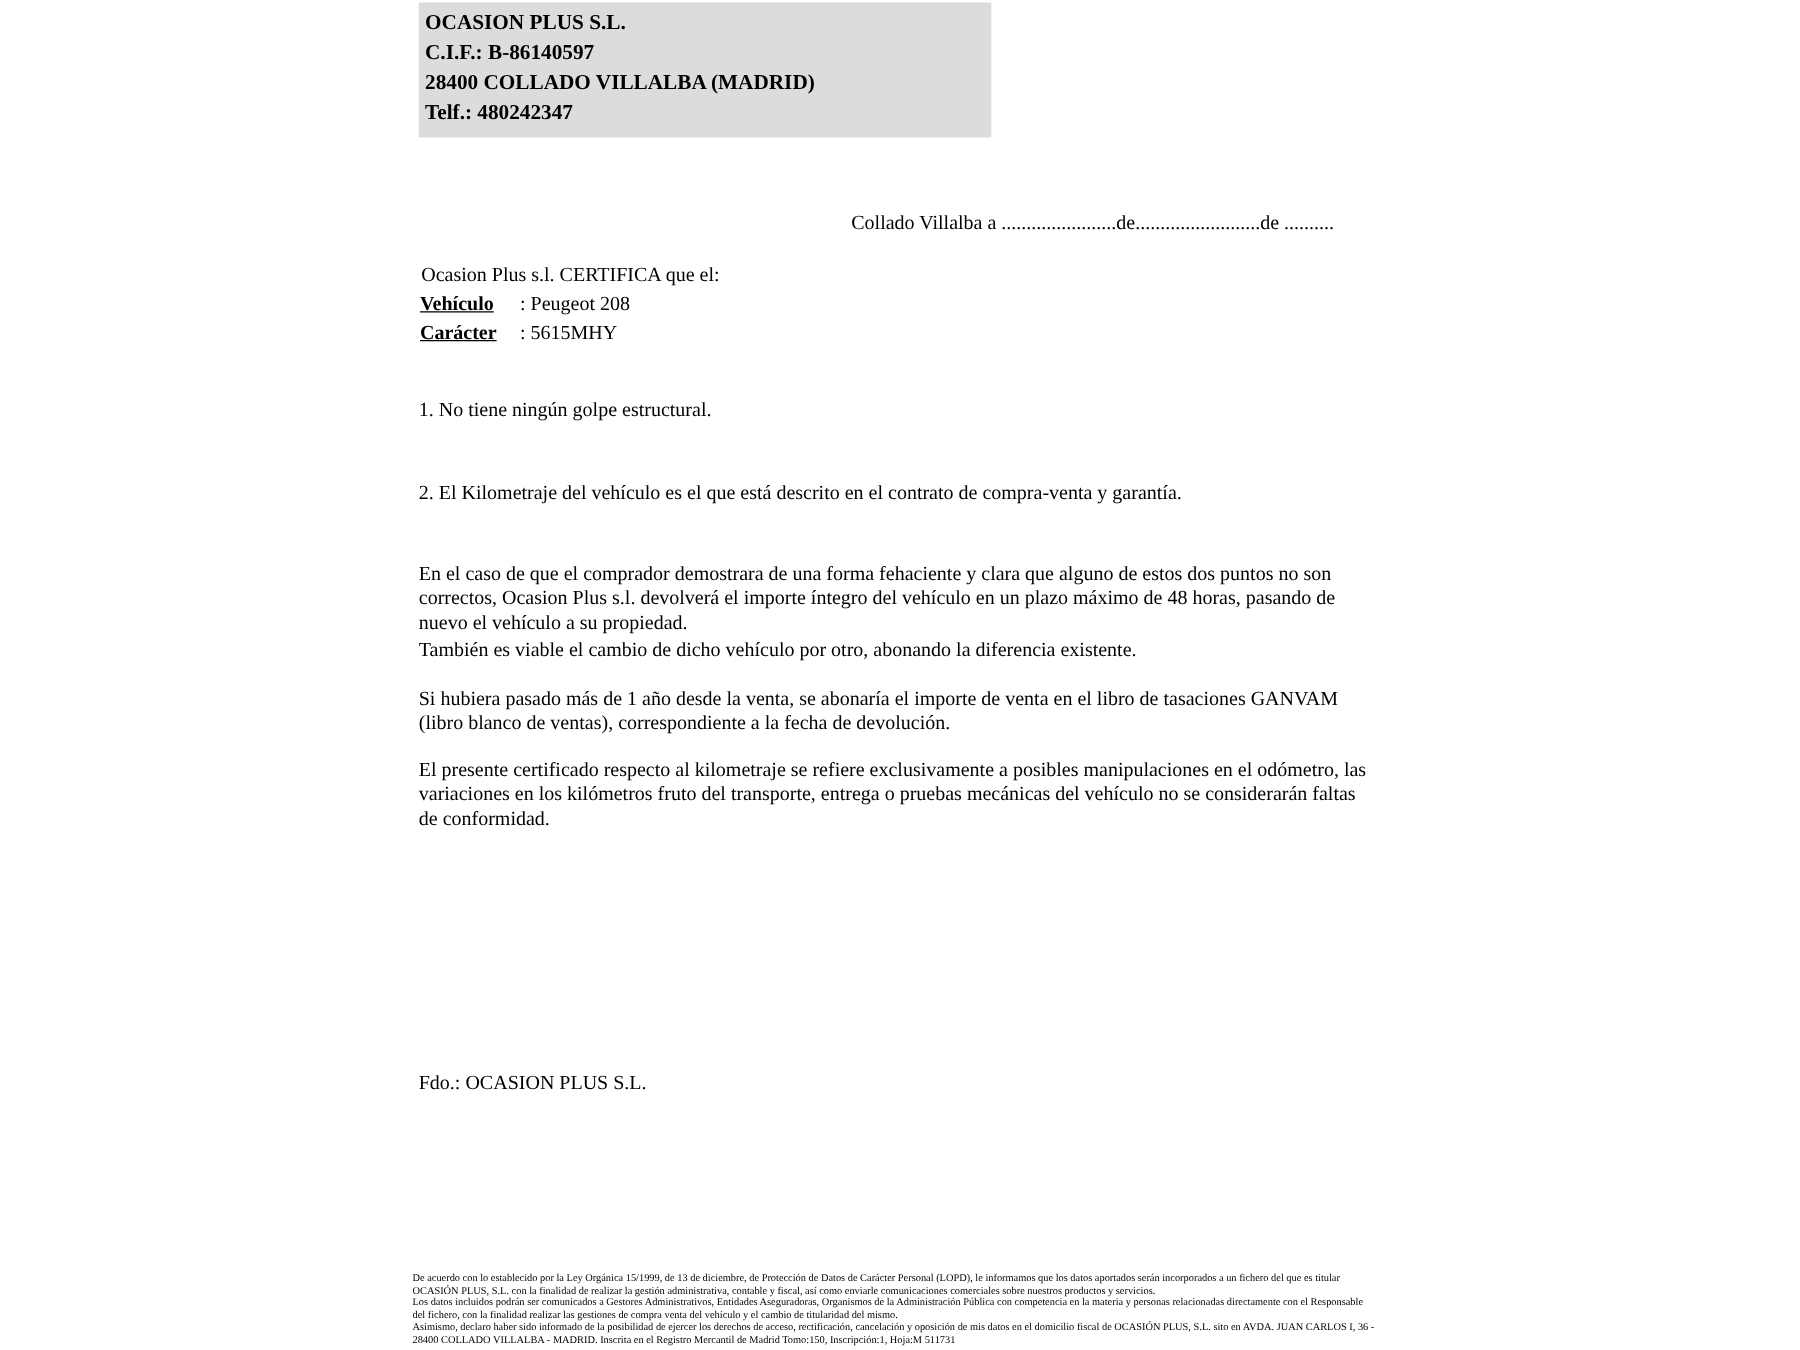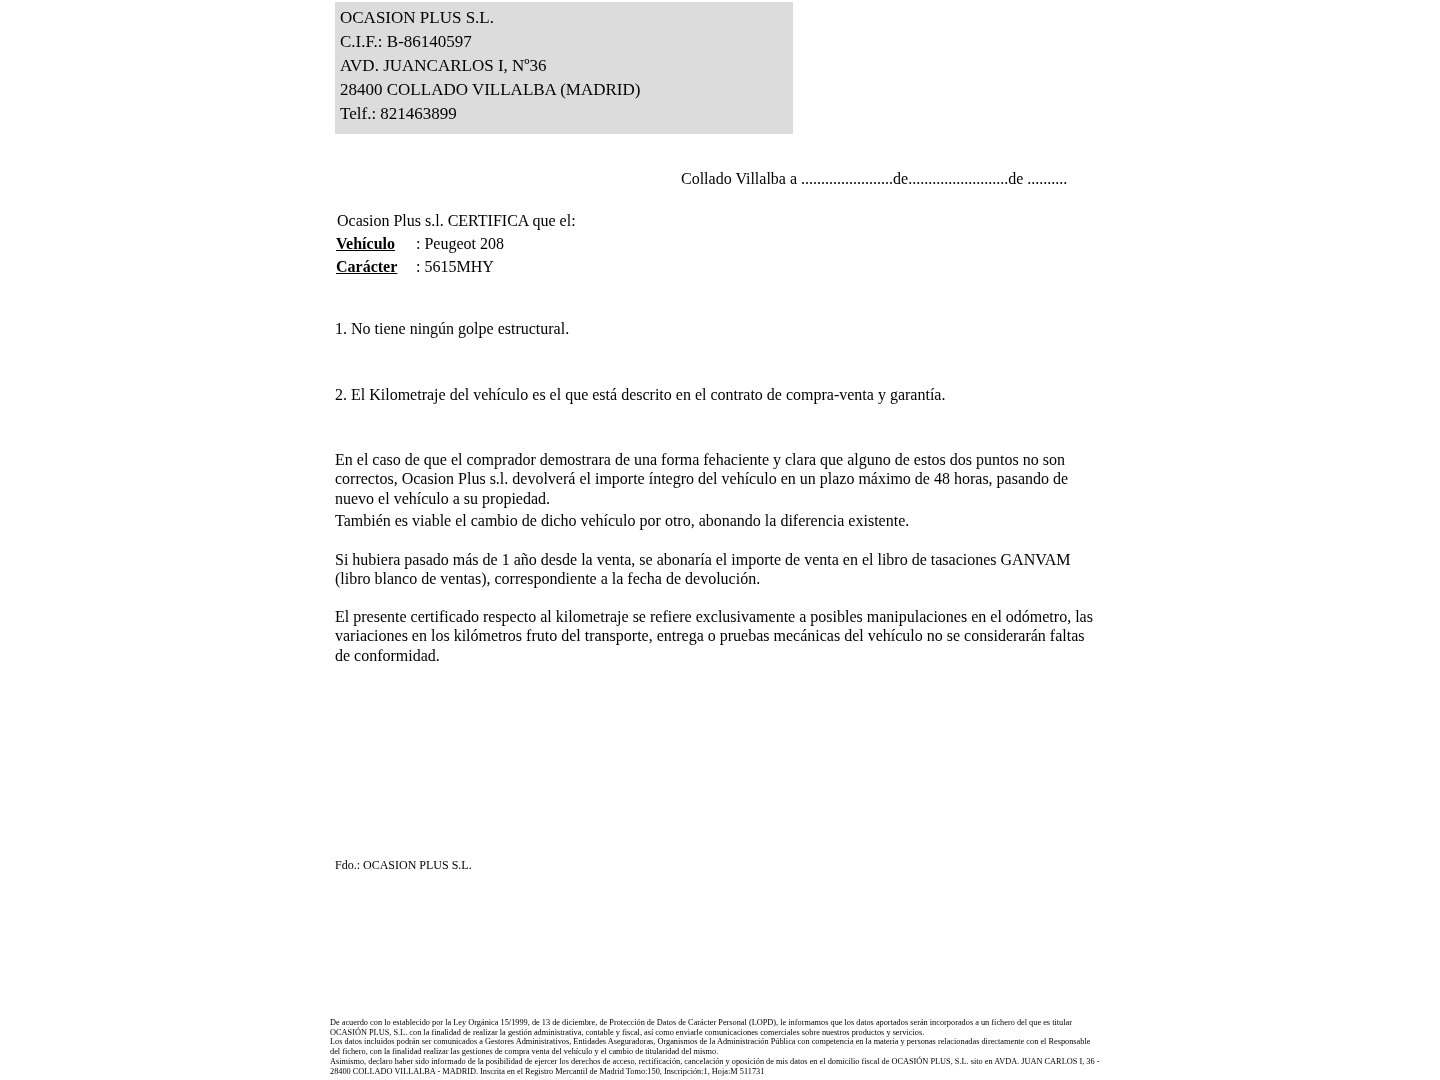--- a/index.html
+++ b/index.html
@@ -16,21 +16,21 @@
 
   .header-box {
     position: absolute;
     left: 335px;
     top: 2px;
     width: 458px;
     background: #dcdcdc;
     padding: 4px 8px 8px 5px;
   }
   .header-box .hline {
-    font-weight: normal;
+    font-weight: bold;
     font-size: 17px;
     line-height: 24px;
     white-space: nowrap;
   }
 
   .date-line {
     position: absolute;
     left: 681px;
     top: 170px;
     font-size: 16px;
@@ -78,21 +78,21 @@
   }
   .para-1 { top: 450px; }
   .para-2 { top: 511px; }
   .para-3 { top: 550px; }
   .para-4 { top: 607px; }
 
   .signature {
     position: absolute;
     left: 335px;
     top: 858px;
-    font-size: 12px;
+    font-size: 16px;
     white-space: nowrap;
   }
 
   .legal {
     position: absolute;
     left: 330px;
     top: 1018px;
     width: 772px;
     font-size: 8.3px;
     line-height: 9.7px;
@@ -100,23 +100,22 @@
   .legal p { margin: 0; font-family: Liberation Serif, serif; }
 </style>
 </head>
 <body>
 
 <div class="page">
 
   <div class="header-box">
     <div class="hline">OCASION PLUS S.L.</div>
     <div class="hline">C.I.F.: B-86140597</div>
-    <div class="hline">AVD. JUANCARLOS I, Nº36</div>
     <div class="hline">28400 COLLADO VILLALBA (MADRID)</div>
-    <div class="hline">Telf.: 821463899</div>
+    <div class="hline">Telf.: 480242347</div>
   </div>
 
   <div class="date-line">Collado Villalba a .......................de.........................de ..........</div>
 
   <div class="cert-intro">Ocasion Plus s.l. CERTIFICA que el:</div>
 
   <div class="field-row row-vehicle">
     <span class="field-label">Vehículo</span><span>: Peugeot 208</span>
   </div>
 

